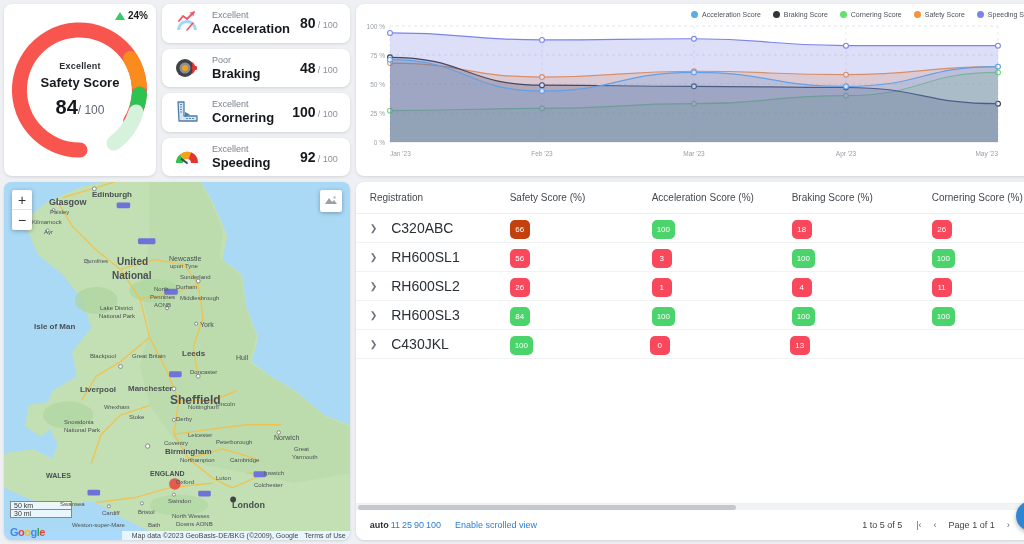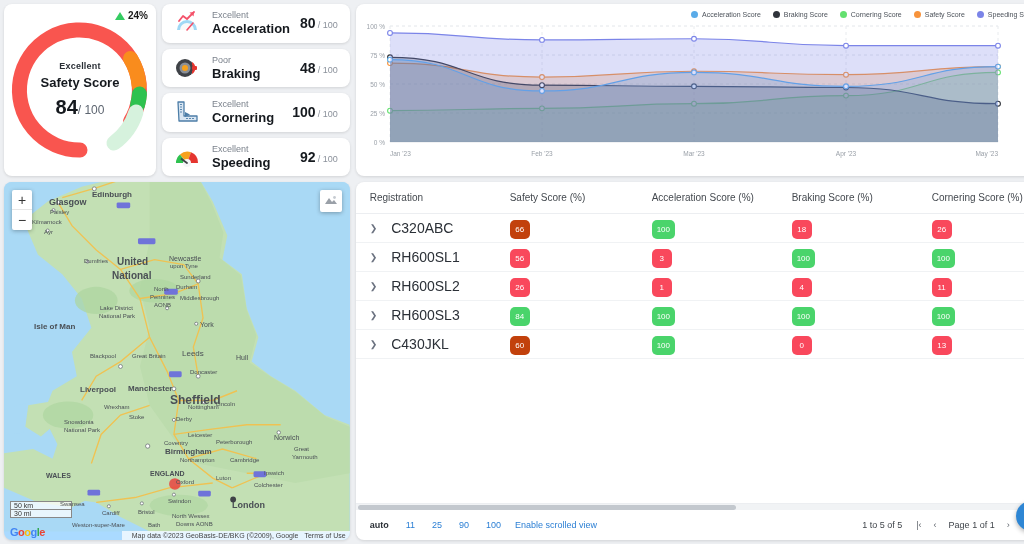--- a/index.html
+++ b/index.html
@@ -74,21 +74,21 @@
   .c-s1 { width: 142px; } .c-s2 { width: 140px; } .c-s3 { width: 140px; } .c-s4 { width: 120px; }
   .chev { font-size: 9px; color: #6b7280; cursor: pointer; }
   .reg-text { font-size: 14px; color: #2b3037; }
   .badge { display: inline-flex; align-items: center; justify-content: center; min-width: 20px; height: 19px; padding: 0 5px; border-radius: 5px; font-size: 8px; color: #fff; }
   .b-green { background: #4ad46b; } .b-red { background: #f9485c; } .b-orange { background: #c2410c; }
 
   .hscroll { height: 7px; background: #f1f3f5; border-top: 1px solid #eceef1; position: relative; }
   .hscroll i { position: absolute; left: 2px; top: 1px; height: 5px; width: 378px; background: #c3c8ce; border-radius: 3px; display: block; }
 
   .tbl-foot { height: 30px; display: flex; align-items: center; padding: 0 8px 0 14px; position: relative; }
-  .page-sizes { display: flex; align-items: flex-end; gap: 17px; }
+  .page-sizes { display: flex; align-items: flex-end; gap: 2px; }
   .page-sizes .lbl { font-size: 9px; font-weight: bold; color: #2b3037; }
   .page-sizes a, .scrolled-view { font-size: 9px; color: #2b7fd4; text-decoration: none; cursor: pointer; }
   .scrolled-view { margin-left: 14px; }
   .foot-right { margin-left: auto; display: flex; align-items: center; gap: 14px; padding-right: 34px; }
   .foot-right .rng, .foot-right .pg { font-size: 9px; color: #41464c; }
   .pg-btns { display: flex; align-items: center; gap: 12px; font-size: 9px; color: #60666d; }
   .fab { position: absolute; right: 6px; bottom: 9px; width: 30px; height: 30px; border-radius: 50%; background: #2e86d4; box-shadow: 0 2px 5px rgba(0,0,0,.3); display: flex; align-items: center; justify-content: center; }
 </style>
 </head>
 <body>
@@ -298,21 +298,21 @@
           <div class="map-label" style="left: 150px; top: 104px; font-size: 6px; font-weight: normal;">North</div>
           <div class="map-label" style="left: 146px; top: 112px; font-size: 6px; font-weight: normal;">Pennines</div>
           <div class="map-label" style="left: 150px; top: 120px; font-size: 6px; font-weight: normal;">AONB</div>
           <div class="map-label" style="left: 176px; top: 113px; font-size: 6px; font-weight: normal;">Middlesbrough</div>
           <div class="map-label" style="left: 96px; top: 123px; font-size: 6px; font-weight: normal;">Lake District</div>
           <div class="map-label" style="left: 95px; top: 131px; font-size: 6px; font-weight: normal;">National Park</div>
           <div class="map-label" style="left: 30px; top: 140px; font-size: 8px; font-weight: bold;">Isle of Man</div>
           <div class="map-label" style="left: 196px; top: 139px; font-size: 7px; font-weight: normal;">York</div>
           <div class="map-label" style="left: 86px; top: 171px; font-size: 6px; font-weight: normal;">Blackpool</div>
           <div class="map-label" style="left: 128px; top: 171px; font-size: 6px; font-weight: normal;">Great Britain</div>
-          <div class="map-label" style="left: 168px; top: 167px; font-size: 8px; font-weight: normal; padding-left: 10px;">Leeds</div>
+          <div class="map-label" style="left: 168px; top: 167px; font-size: 8px; font-weight: bold; padding-left: 10px;">Leeds</div>
           <div class="map-label" style="left: 232px; top: 172px; font-size: 7px; font-weight: normal;">Hull</div>
           <div class="map-label" style="left: 186px; top: 187px; font-size: 6px; font-weight: normal;">Doncaster</div>
           <div class="map-label" style="left: 76px; top: 203px; font-size: 8px; font-weight: bold;">Liverpool</div>
           <div class="map-label" style="left: 124px; top: 202px; font-size: 8px; font-weight: bold;">Manchester</div>
           <div class="map-label" style="left: 166px; top: 211px; font-size: 12px; font-weight: bold;">Sheffield</div>
           <div class="map-label" style="left: 100px; top: 222px; font-size: 6px; font-weight: normal;">Wrexham</div>
           <div class="map-label" style="left: 212px; top: 219px; font-size: 6px; font-weight: normal;">Lincoln</div>
           <div class="map-label" style="left: 125px; top: 232px; font-size: 6px; font-weight: normal;">Stoke</div>
           <div class="map-label" style="left: 172px; top: 234px; font-size: 6px; font-weight: normal;">Derby</div>
           <div class="map-label" style="left: 184px; top: 222px; font-size: 6px; font-weight: normal;">Nottingham</div>
@@ -479,21 +479,20 @@
             <div class="c-s1"><span class="badge b-green">84</span></div>
             <div class="c-s2"><span class="badge b-green">100</span></div>
             <div class="c-s3"><span class="badge b-green">100</span></div>
             <div class="c-s4"><span class="badge b-green">100</span></div>
           </div>
           <div class="tbl-row">
             <div class="c-reg">
               <span class="chev">❯</span>
               <span class="reg-text">C430JKL</span>
             </div>
-            <div class="c-s1"><span class="badge b-orange">60</span></div>
             <div class="c-s2"><span class="badge b-green">100</span></div>
             <div class="c-s3"><span class="badge b-red">0</span></div>
             <div class="c-s4"><span class="badge b-red">13</span></div>
           </div>
         </div>
 
       <div class="hscroll">
           <i></i>
         </div>
 

